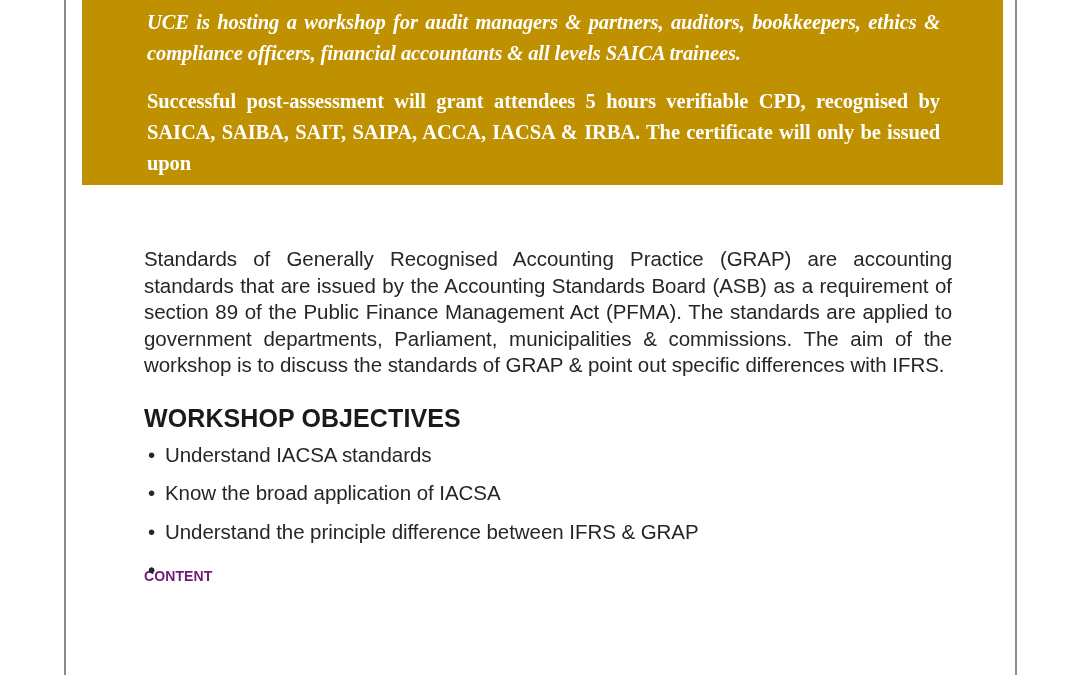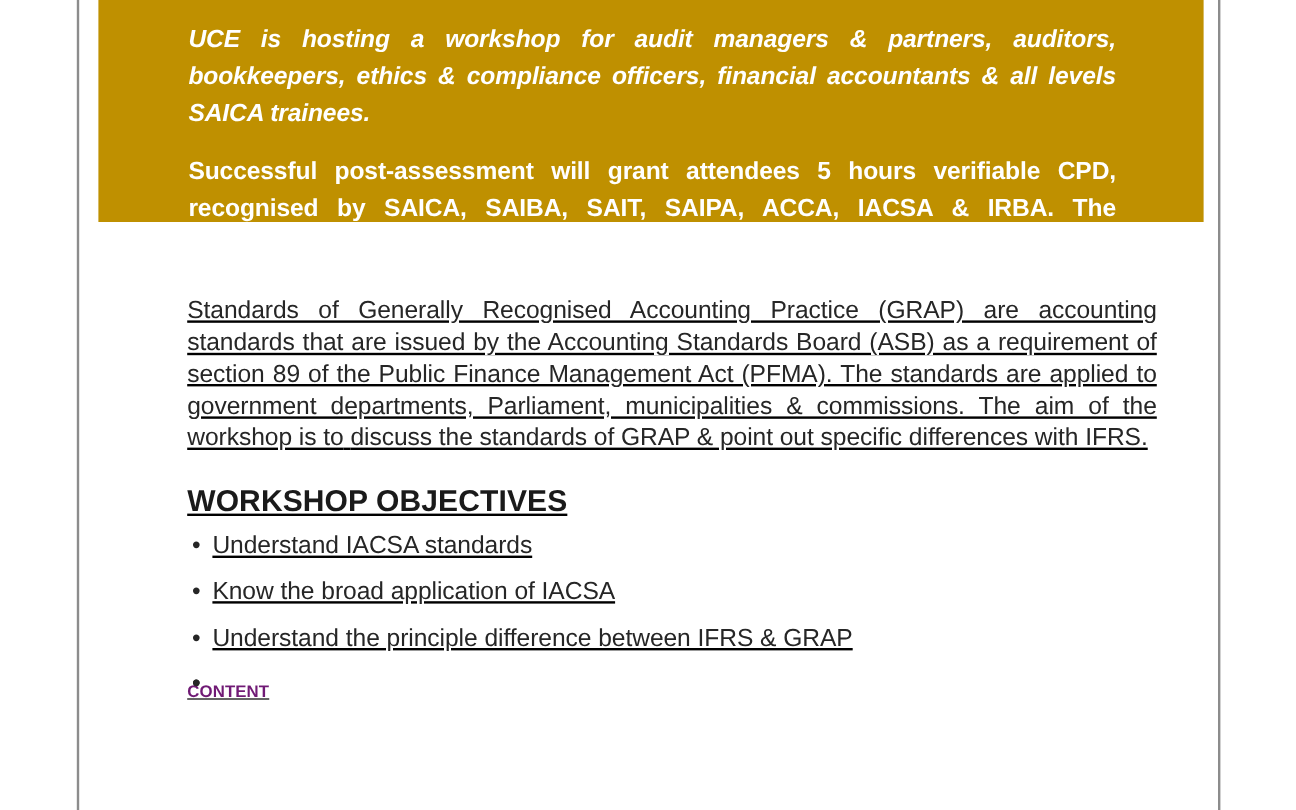--- a/index.html
+++ b/index.html
@@ -38,47 +38,47 @@
     position: absolute;
     left: 82px;
     top: -34px;
     width: 921px;
     height: 219px;
     background: #bf9000;
     box-sizing: border-box;
     padding: 34px 56px 0 58px;
   }
   .callout p {
-    margin: 17px;
+    margin: 7px;
     color: #ffffff;
     font-size: 20.5px;
     line-height: 31px;
     text-align: justify;
     text-justify: inter-word;
     letter-spacing: -0.1px;
+    font-family: Liberation Serif, serif;
   }
   .callout p.lead {
     font-style: italic;
     font-weight: bold;
     margin-bottom: 17px;
   }
   .callout p.note {
     font-weight: bold;
   }
   .callout p .last-line { 
     display: block;
   }
 
   
   .body-area {
     position: absolute;
-    left: 156px;
+    left: 144px;
     top: 246px;
     width: 808px;
-    text-decoration: underline;
   }
 
   .intro {
     margin: 0;
     color: #262626;
     font-size: 20.5px;
     line-height: 26.6px;
     text-align: justify;
     text-justify: inter-word;
     letter-spacing: -0.05px;

